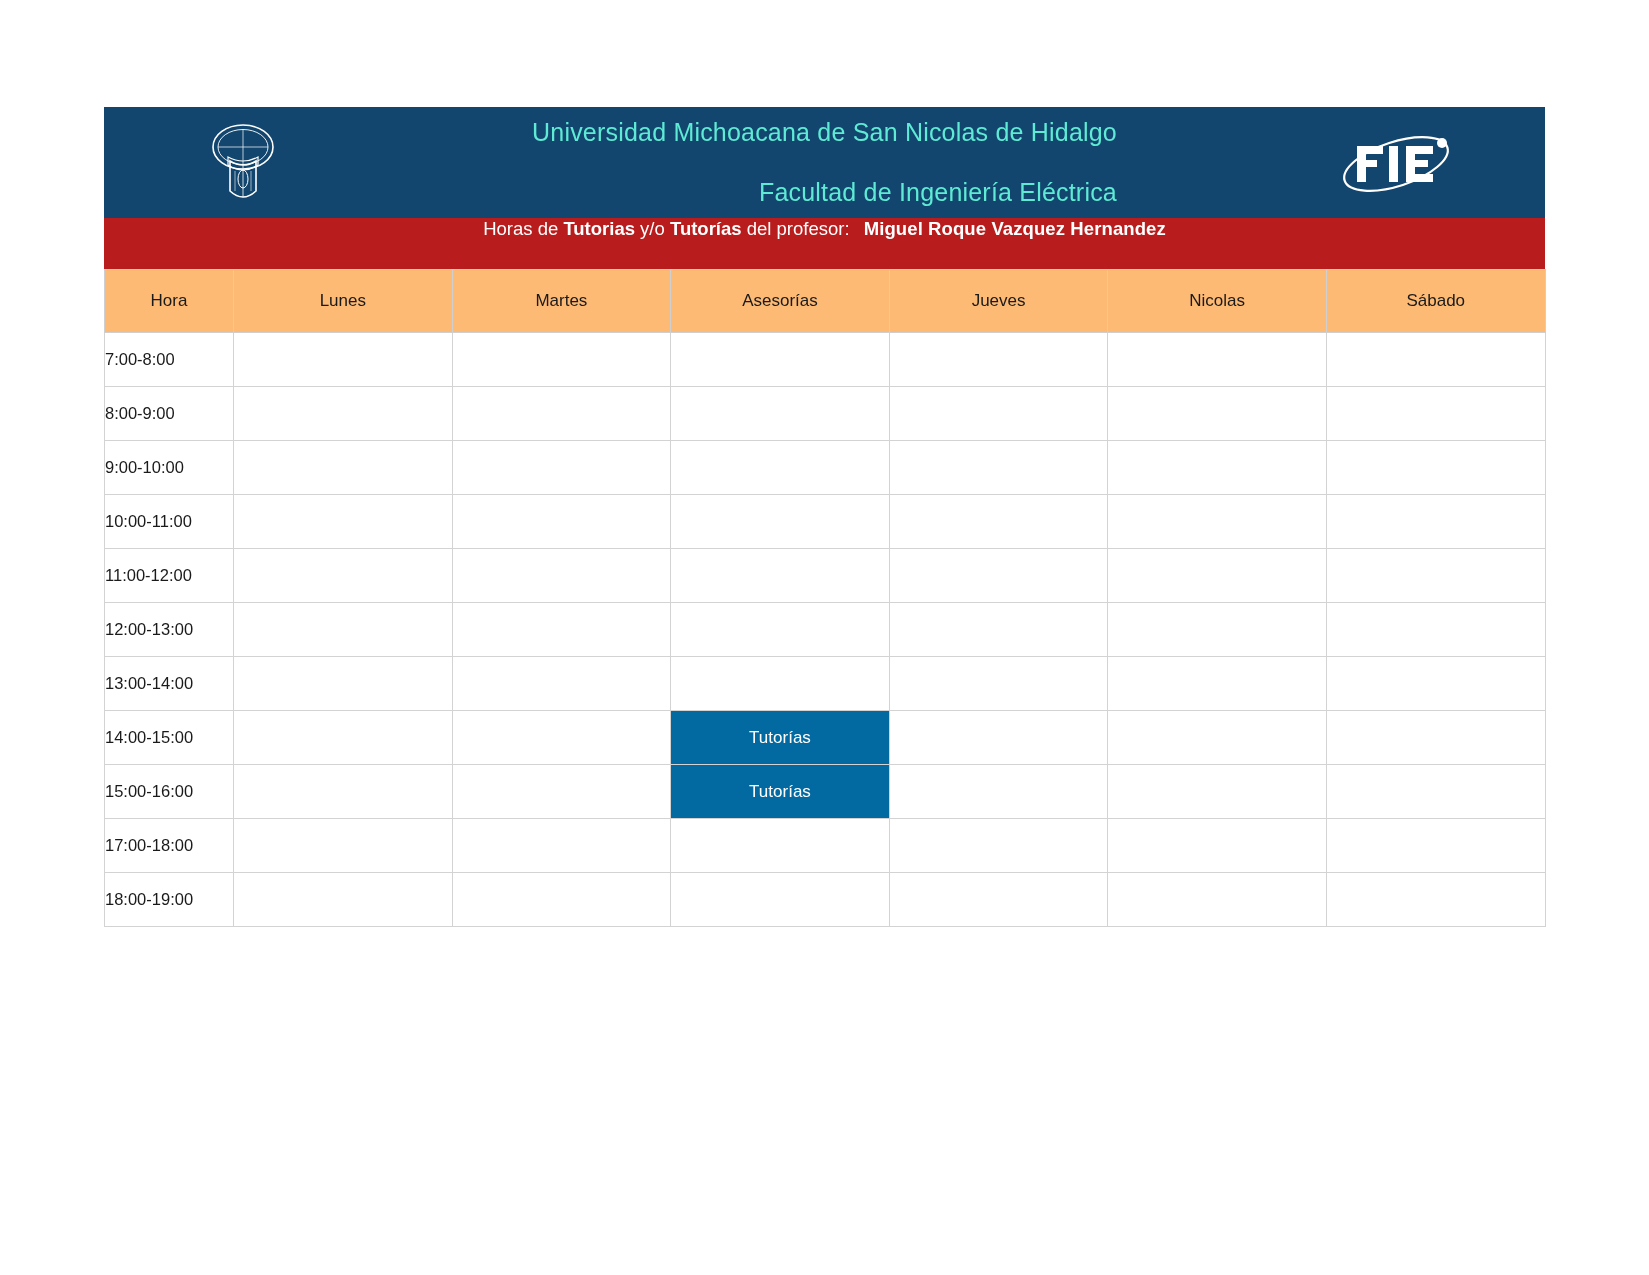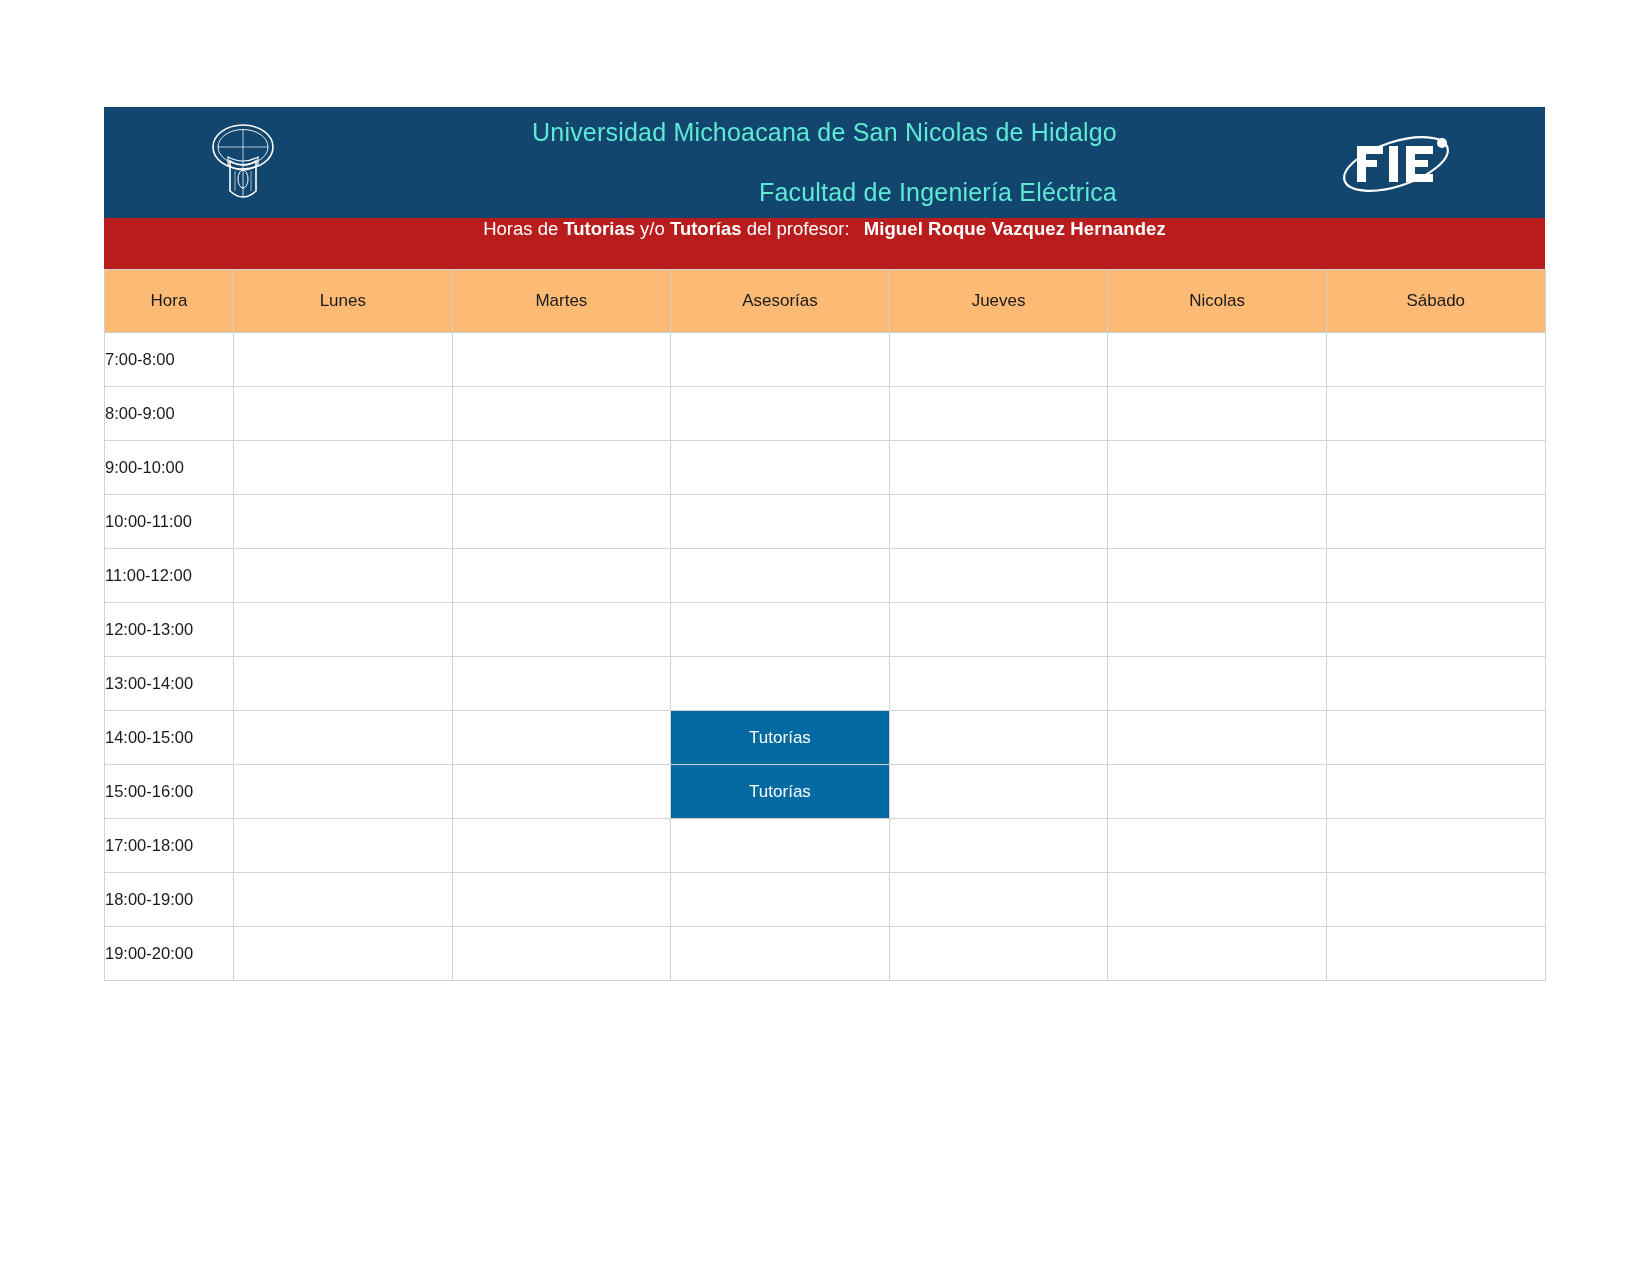--- a/index.html
+++ b/index.html
@@ -304,26 +304,17 @@
           </tr>
           <tr>
             <td class="hour-cell">18:00-19:00</td>
             <td class="day-cell"></td>
             <td class="day-cell"></td>
             <td class="day-cell"></td>
             <td class="day-cell"></td>
             <td class="day-cell"></td>
             <td class="day-cell"></td>
           </tr>
-          <tr>
-            <td class="hour-cell">19:00-20:00</td>
-            <td class="day-cell"></td>
-            <td class="day-cell"></td>
-            <td class="day-cell"></td>
-            <td class="day-cell"></td>
-            <td class="day-cell"></td>
-            <td class="day-cell"></td>
-          </tr>
         </tbody>
     </table>
 
   </div>
 </div>
 
 </body></html>

